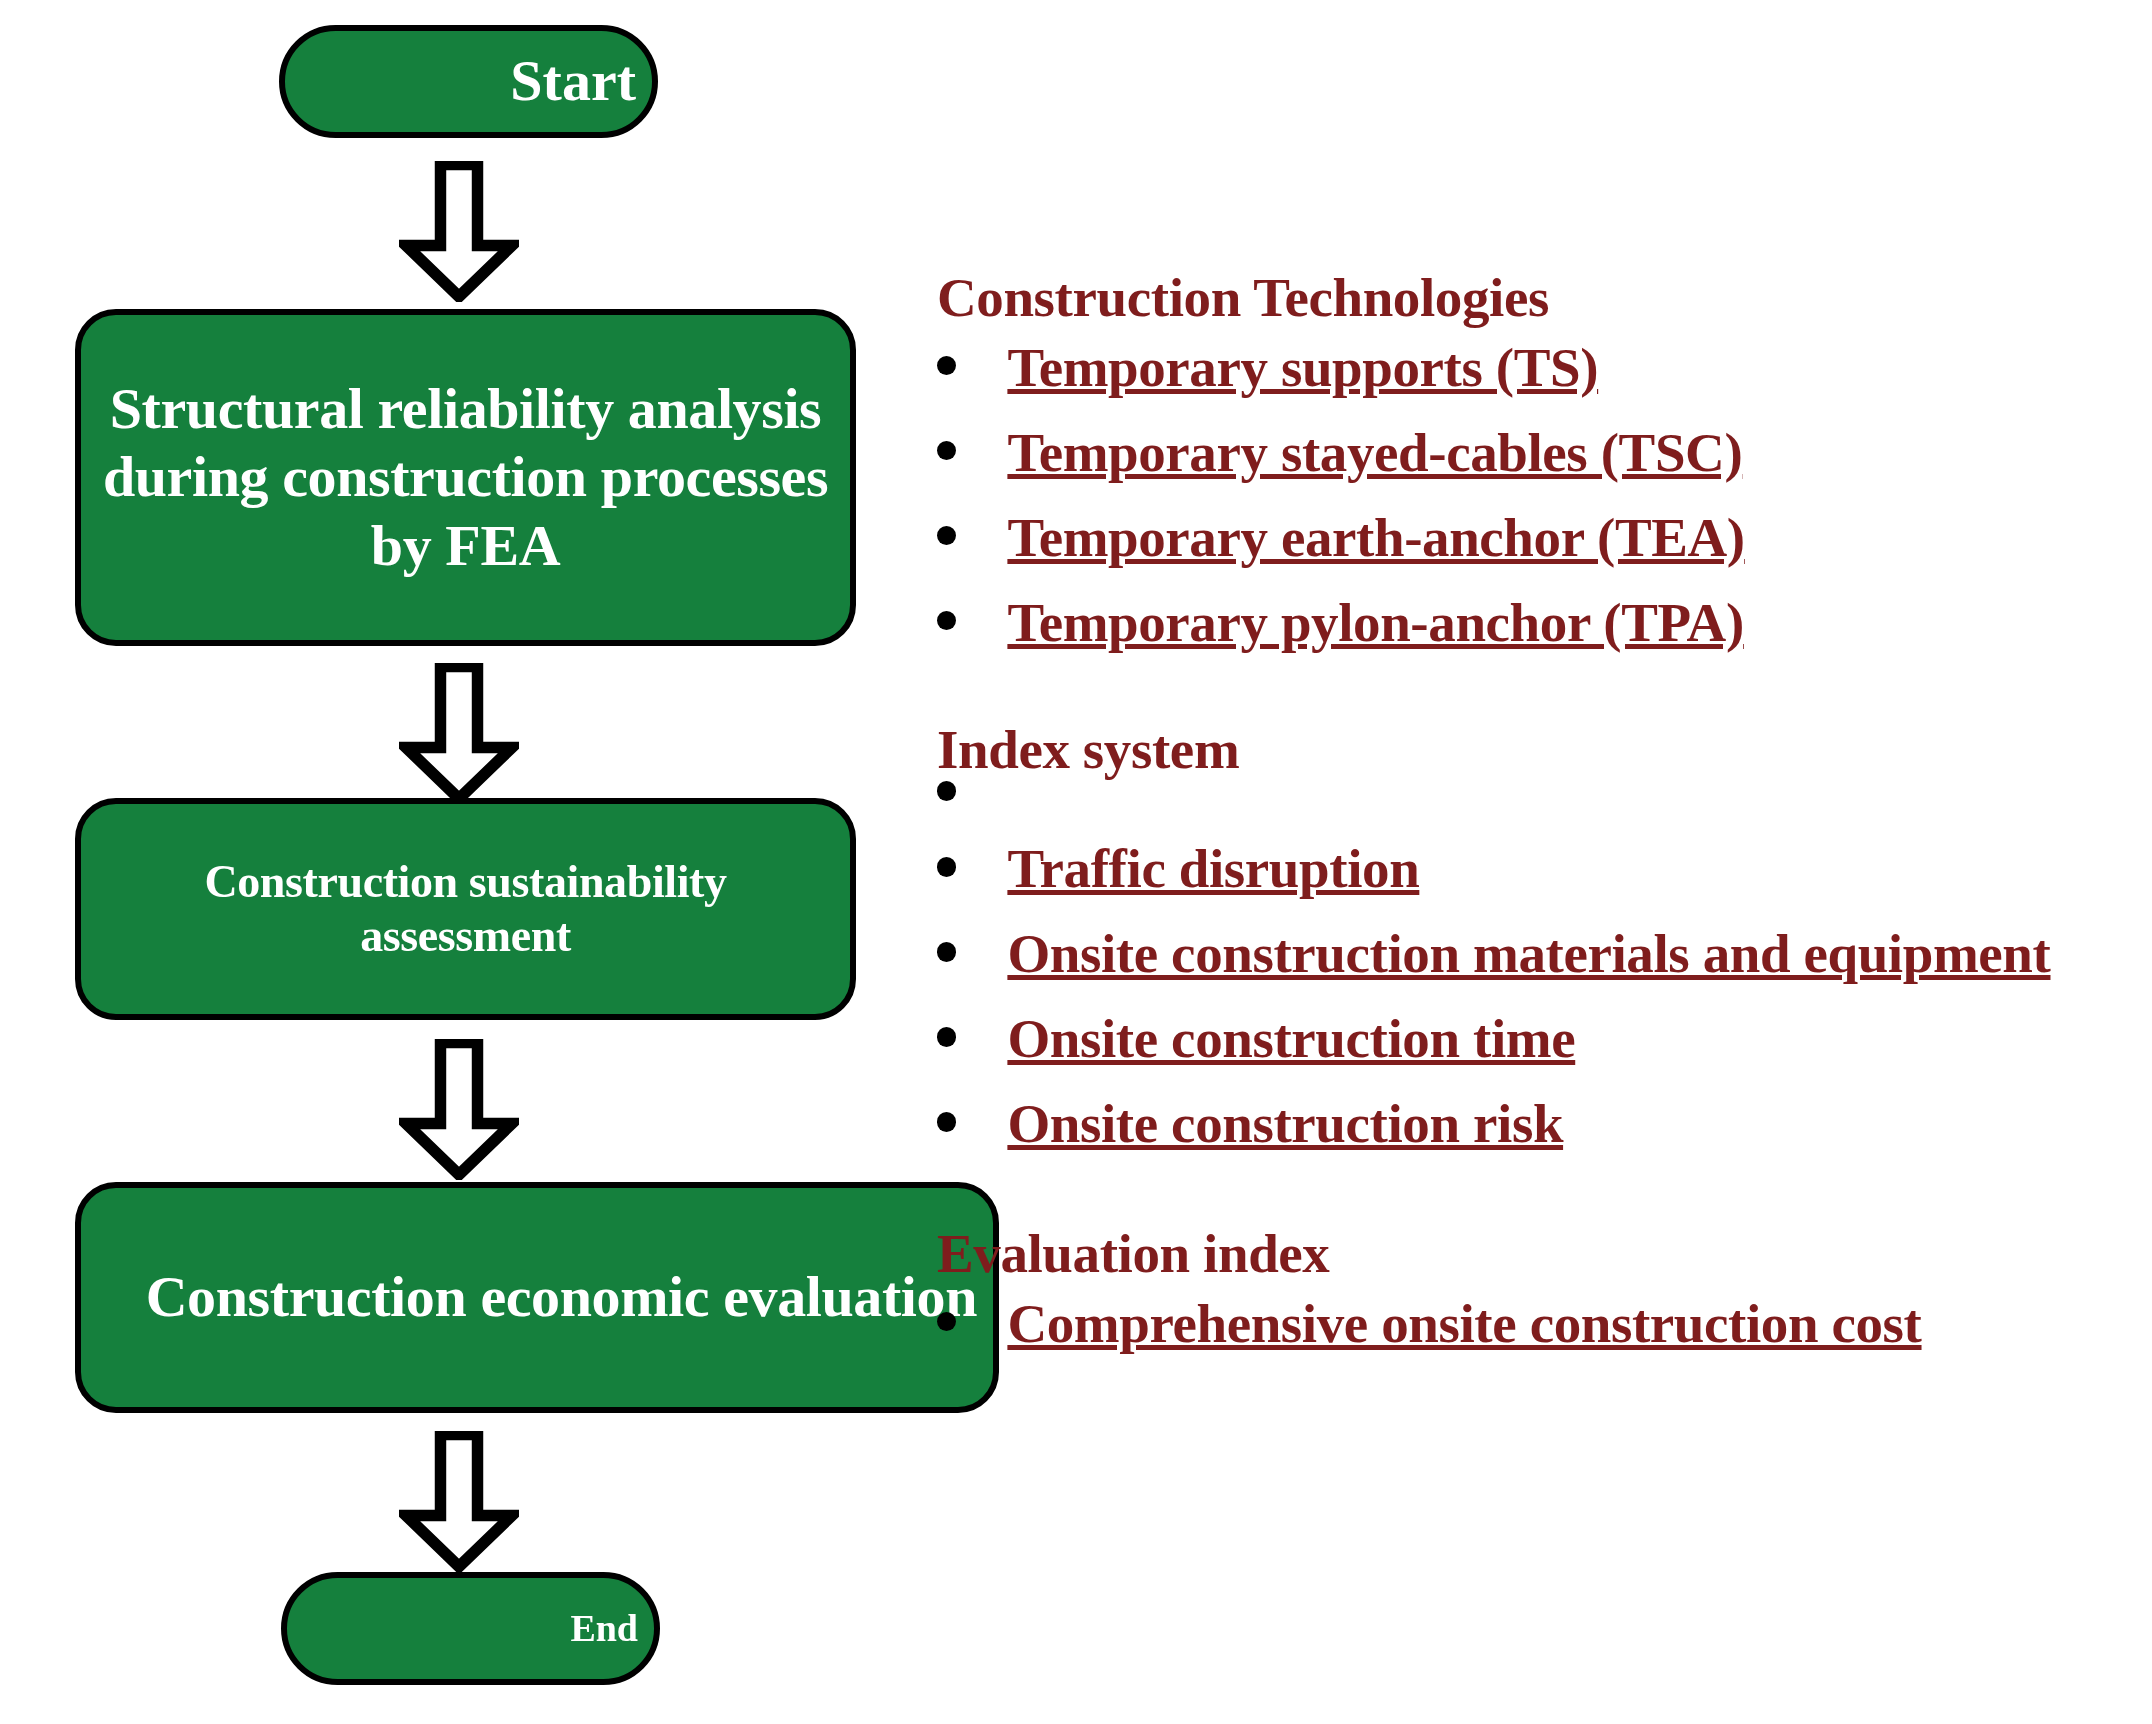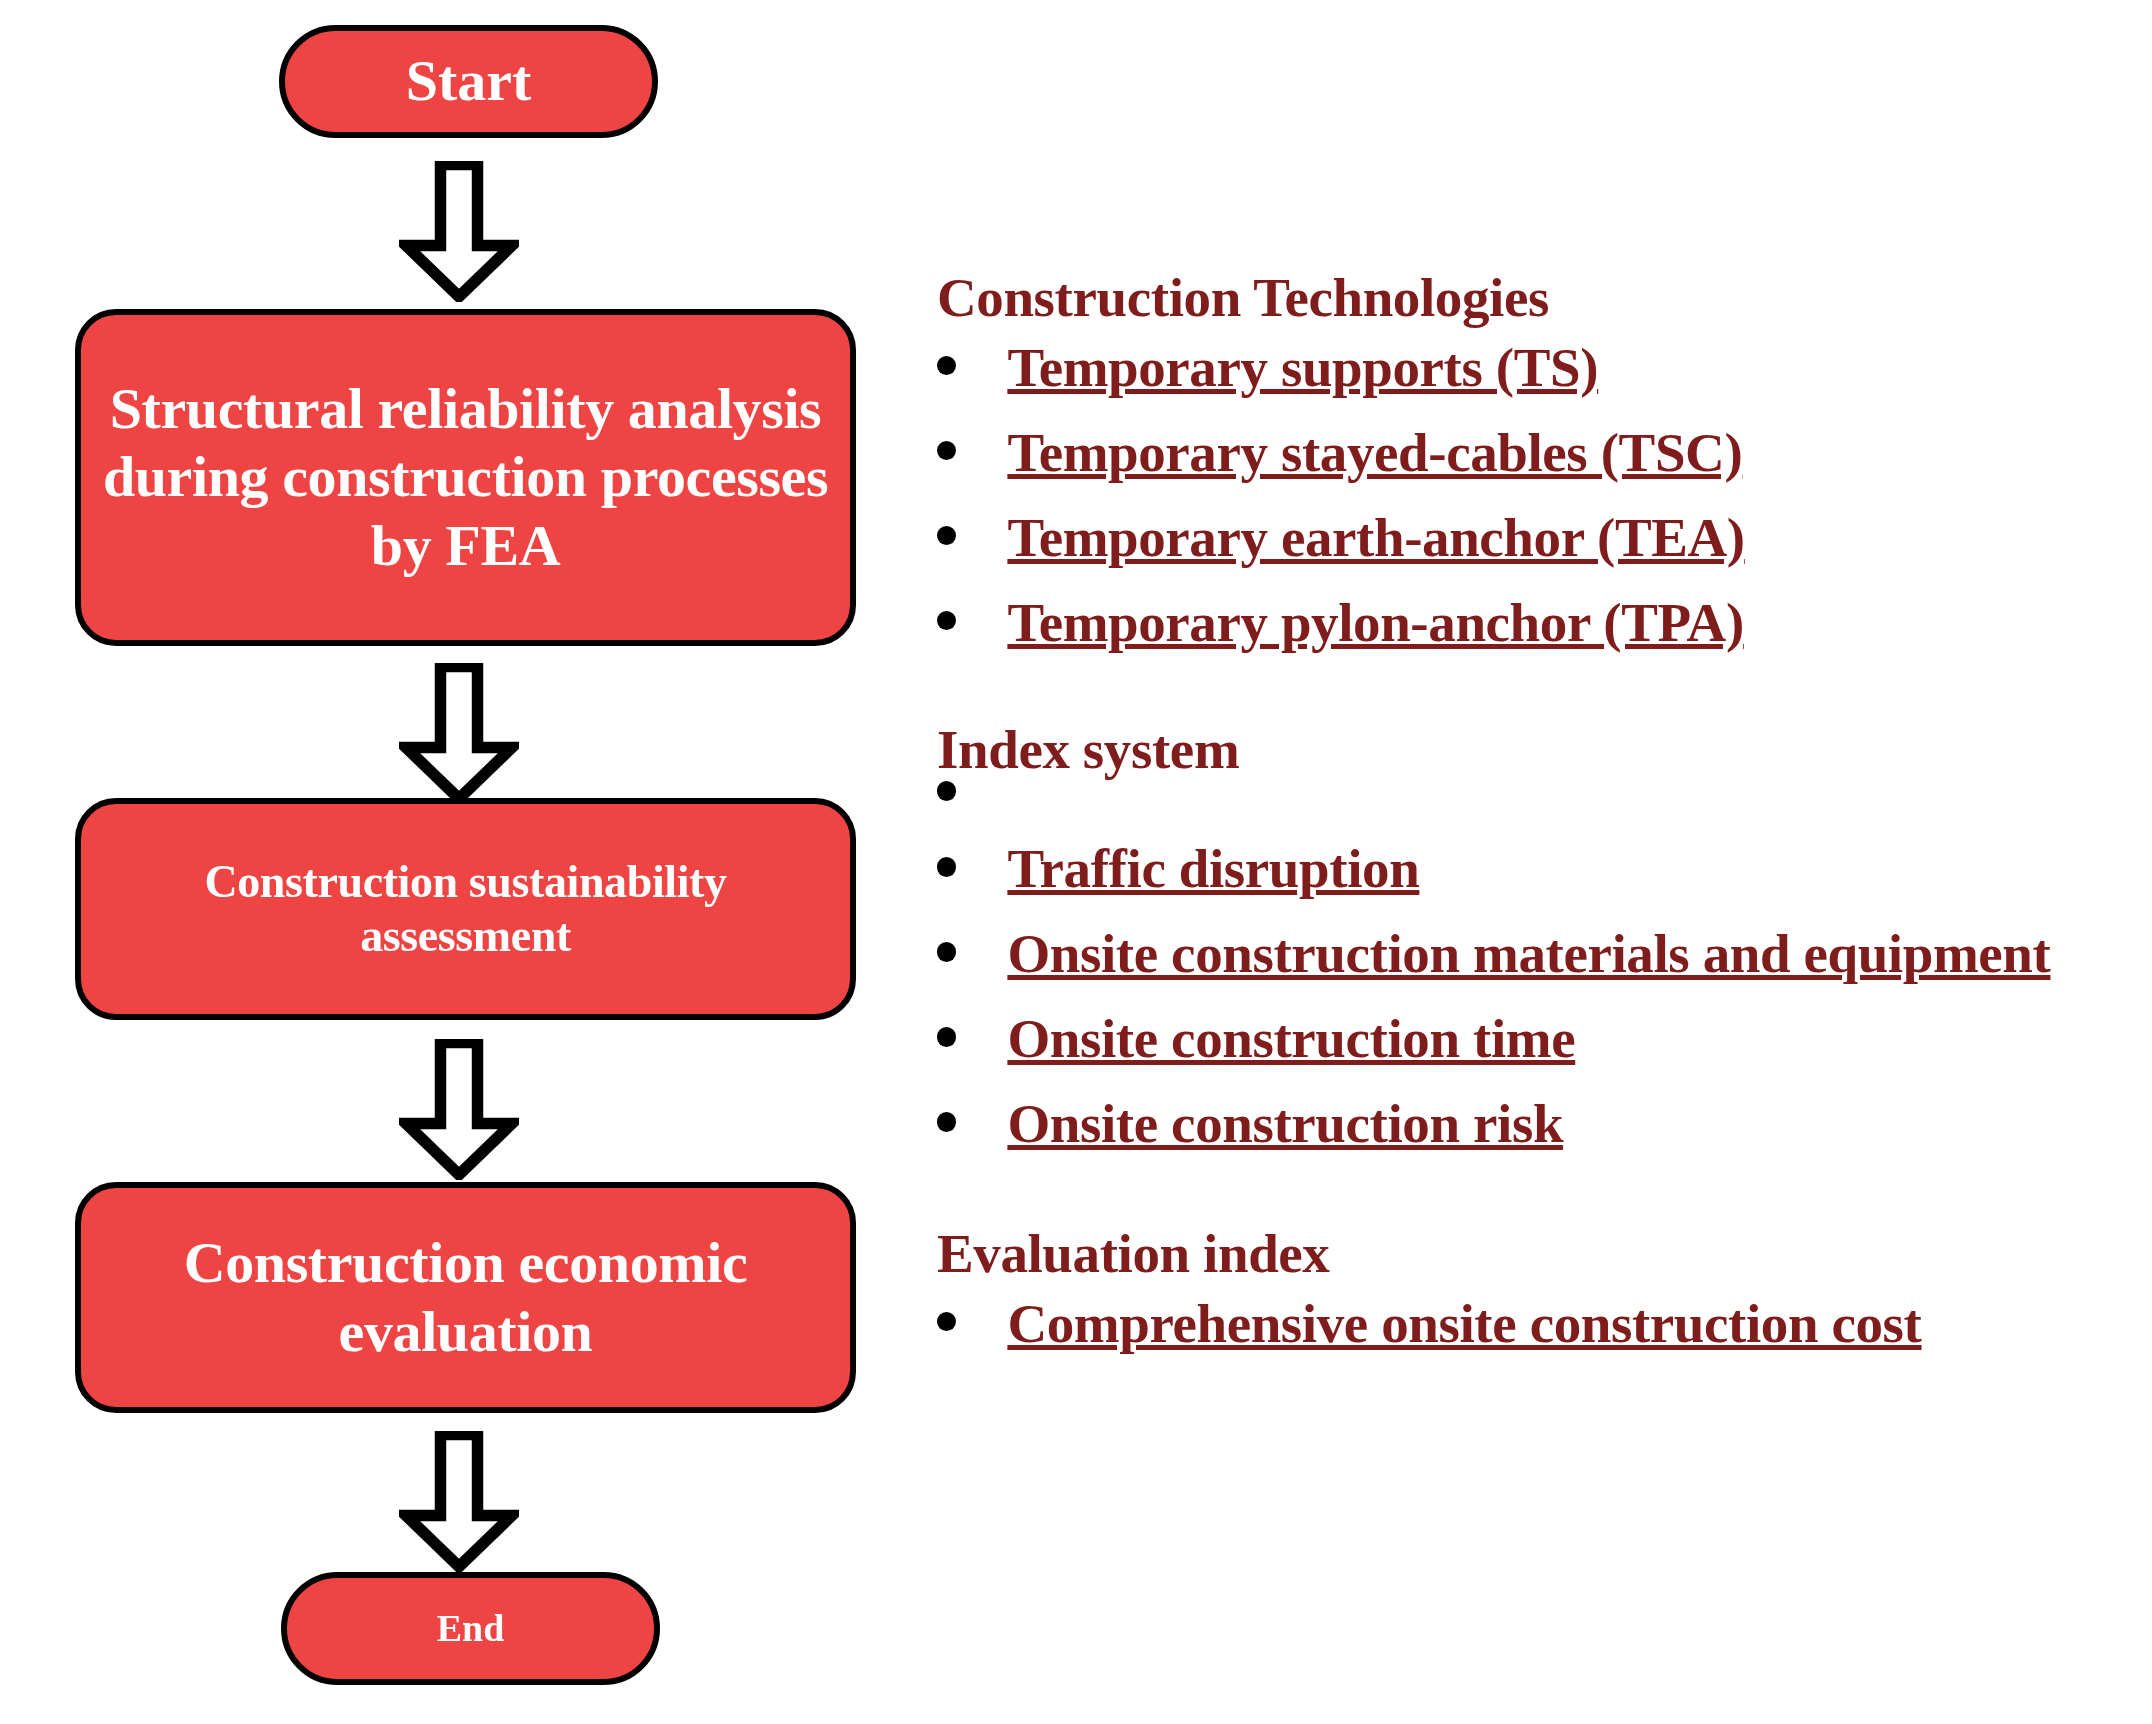--- a/index.html
+++ b/index.html
@@ -19,26 +19,26 @@
     position: absolute;
     left: 0; top: 0;
     width: 2153px;
     height: 1725px;
   }
 
   
   .node {
     position: absolute;
     box-sizing: border-box;
-    background: #ef4444;
+    background: #15803d;
     border: 6.2px solid #000000;
     color: #ffffff;
     display: flex;
     align-items: center;
-    justify-content: center;
+    justify-content: flex-end;
     text-align: center;
     font-weight: bold;
     line-height: 1.18;
     letter-spacing: -0.4px;
   }
 
   .terminator {
     border-radius: 881px;
   }
   .process {
@@ -66,21 +66,21 @@
   }
 
   #node-sustainability {
     left: 75px; top: 798px;
     width: 781px; height: 222px;
     font-size: 46px;
   }
 
   #node-economic {
     left: 75px; top: 1182px;
-    width: 781px; height: 231px;
+    width: 924px; height: 231px;
     font-size: 58px;
   }
 
   #node-end {
     left: 281px; top: 1572px;
     width: 379px; height: 113px;
     font-size: 38px;
   }
   #node-end .node-label { letter-spacing: 0px; }
 

